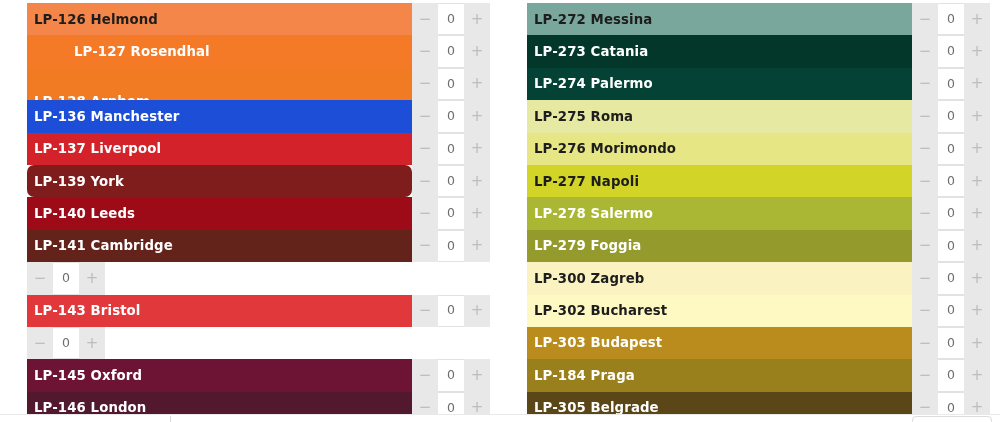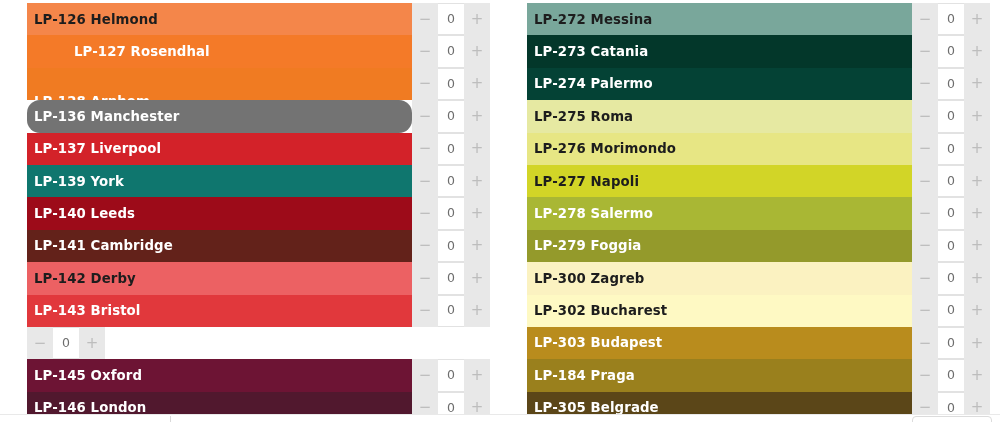--- a/index.html
+++ b/index.html
@@ -200,21 +200,21 @@
             </div>
             <div class="stepper" style="background: rgb(232, 232, 232);">
               <div class="step-btn" style="color: rgb(189, 189, 189);">−</div>
               <div class="step-value" style="background: rgb(255, 255, 255); color: rgb(109, 109, 109);">0</div>
               <div class="step-btn" style="color: rgb(189, 189, 189);">+</div>
             </div>
             <div class="stepper-pad-right"></div>
           </div>
           <div class="swatch-row">
             <div class="swatch-pad-left"></div>
-            <div class="swatch-color" style="background: #737373; border-radius: 13px;">
+            <div class="swatch-color" style="background: #1d4ed8;">
               <span class="swatch-label" style="color: rgb(255, 255, 255);">LP-136 Manchester</span>
             </div>
             <div class="stepper" style="background: rgb(232, 232, 232);">
               <div class="step-btn" style="color: rgb(189, 189, 189);">−</div>
               <div class="step-value" style="background: rgb(255, 255, 255); color: rgb(109, 109, 109);">0</div>
               <div class="step-btn" style="color: rgb(189, 189, 189);">+</div>
             </div>
             <div class="stepper-pad-right"></div>
           </div>
           <div class="swatch-row">
@@ -224,21 +224,21 @@
             </div>
             <div class="stepper" style="background: rgb(232, 232, 232);">
               <div class="step-btn" style="color: rgb(189, 189, 189);">−</div>
               <div class="step-value" style="background: rgb(255, 255, 255); color: rgb(109, 109, 109);">0</div>
               <div class="step-btn" style="color: rgb(189, 189, 189);">+</div>
             </div>
             <div class="stepper-pad-right"></div>
           </div>
           <div class="swatch-row">
             <div class="swatch-pad-left"></div>
-            <div class="swatch-color" style="background: #0f766e;">
+            <div class="swatch-color" style="background: #7f1d1d; border-radius: 7px;">
               <span class="swatch-label" style="color: rgb(255, 255, 255);">LP-139 York</span>
             </div>
             <div class="stepper" style="background: rgb(232, 232, 232);">
               <div class="step-btn" style="color: rgb(189, 189, 189);">−</div>
               <div class="step-value" style="background: rgb(255, 255, 255); color: rgb(109, 109, 109);">0</div>
               <div class="step-btn" style="color: rgb(189, 189, 189);">+</div>
             </div>
             <div class="stepper-pad-right"></div>
           </div>
           <div class="swatch-row">
@@ -260,23 +260,20 @@
             </div>
             <div class="stepper" style="background: rgb(232, 232, 232);">
               <div class="step-btn" style="color: rgb(189, 189, 189);">−</div>
               <div class="step-value" style="background: rgb(255, 255, 255); color: rgb(109, 109, 109);">0</div>
               <div class="step-btn" style="color: rgb(189, 189, 189);">+</div>
             </div>
             <div class="stepper-pad-right"></div>
           </div>
           <div class="swatch-row">
             <div class="swatch-pad-left"></div>
-            <div class="swatch-color" style="background: rgb(236, 97, 99);">
-              <span class="swatch-label" style="color: rgb(29, 29, 29);">LP-142 Derby</span>
-            </div>
             <div class="stepper" style="background: rgb(232, 232, 232);">
               <div class="step-btn" style="color: rgb(189, 189, 189);">−</div>
               <div class="step-value" style="background: rgb(255, 255, 255); color: rgb(109, 109, 109);">0</div>
               <div class="step-btn" style="color: rgb(189, 189, 189);">+</div>
             </div>
             <div class="stepper-pad-right"></div>
           </div>
           <div class="swatch-row">
             <div class="swatch-pad-left"></div>
             <div class="swatch-color" style="background: rgb(225, 56, 60);">

